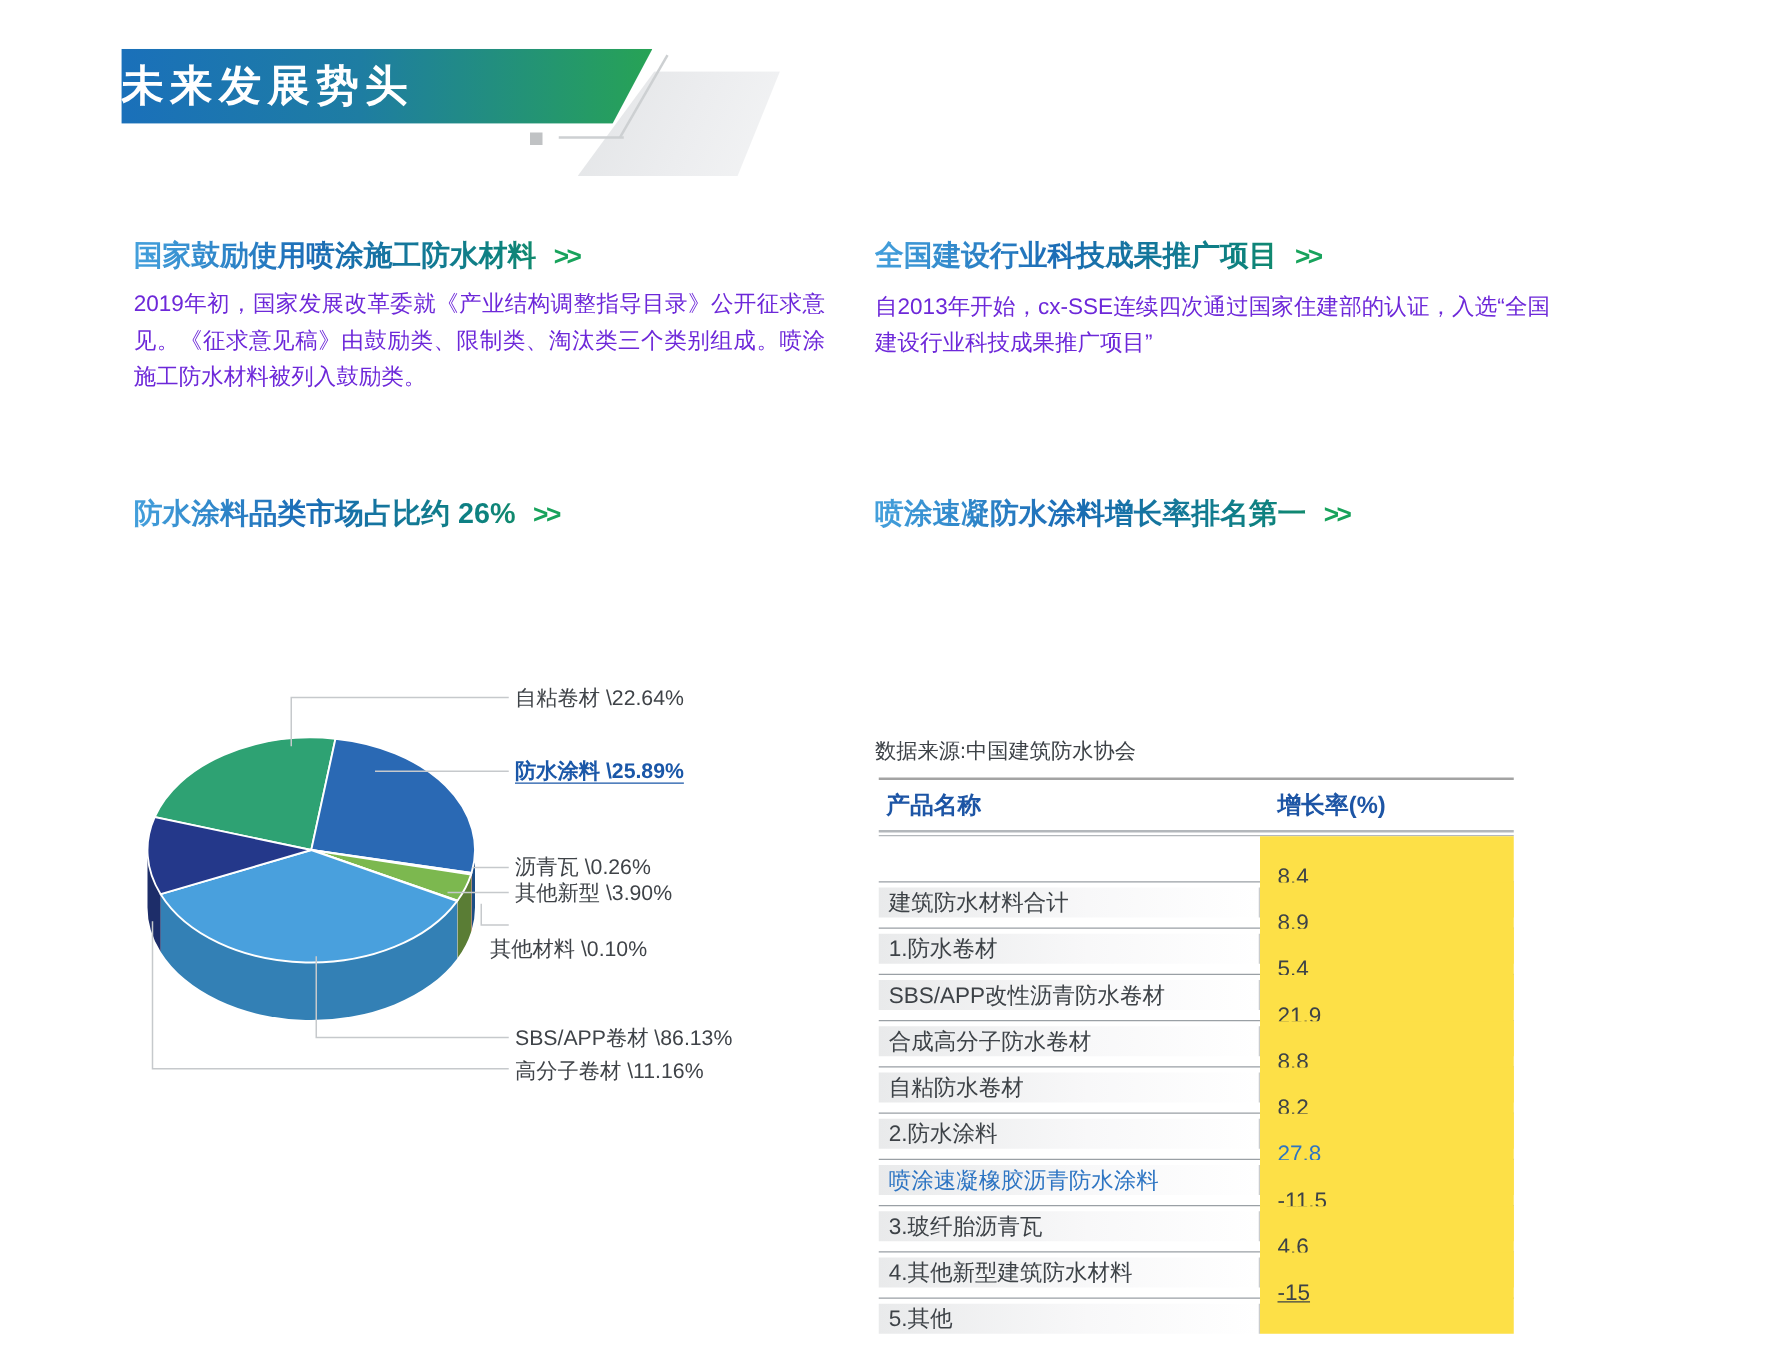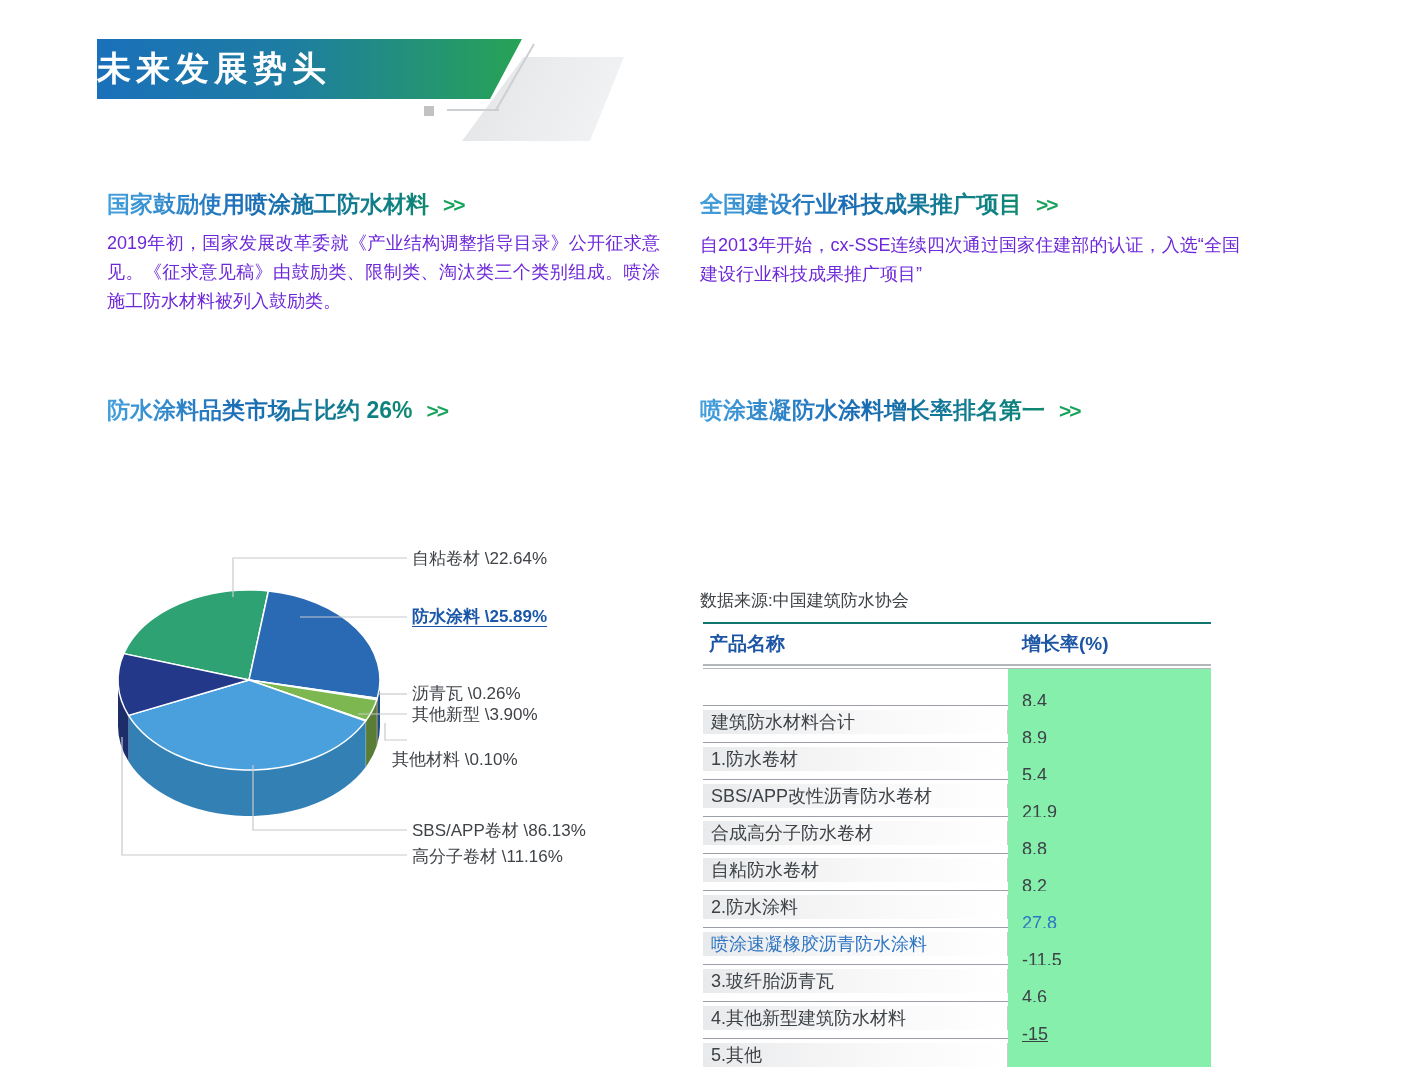--- a/index.html
+++ b/index.html
@@ -30,29 +30,29 @@
 
   
   #pie-svg{position:absolute;left:90px;top:540px;width:330px;height:330px;overflow:visible;}
   .pie-label{position:absolute;font-size:17px;line-height:21px;color:#3f4348;white-space:nowrap;}
   .pie-label.hl{color:#1a57a8;font-weight:800;text-decoration:underline;text-underline-offset:4px;}
 
   
   .src-line{position:absolute;left:700px;top:589px;font-size:17px;color:#3d4247;}
   .g-table{position:absolute;left:703px;top:622px;width:508px;}
   .t-head{display:grid;grid-template-columns:305px 1fr;align-items:center;height:40px;
-    border-top:2px solid #0f766e;border-bottom:2px solid #b3b7bb;}
+    border-top:2px solid #a3a3a3;border-bottom:2px solid #b3b7bb;}
   .t-h1{font-size:19px;font-weight:800;color:#1d55a5;padding-left:6px;}
   .t-h2{font-size:19px;font-weight:800;color:#1d55a5;padding-left:14px;}
   .t-body{border-top:1px solid #b3b7bb;margin-top:2px;}
   .t-row{display:grid;grid-template-columns:305px 1fr;height:36px;border-bottom:1px solid #9aa0a5;}
   .t-c1{display:flex;align-items:center;font-size:18px;color:#3d4247;padding-left:8px;
     background:linear-gradient(90deg,#e9eaeb 0%,#f8f8f9 55%,#ffffff 100%);
     border-right:1px solid #c9ccce;margin-top:41px;}
-  .t-c2{display:flex;align-items:center;font-size:18px;color:#3d4247;padding-left:14px;background:#86efac;text-decoration:underline;}
+  .t-c2{display:flex;align-items:center;font-size:18px;color:#3d4247;padding-left:14px;background:#fde047;text-decoration:underline;}
   .t-row.hl .t-c1,.t-row.hl .t-c2{color:#2e75c3;}
 </style>
 </head>
 <body>
 
 <div class="page">
 
   <div class="banner-shadow"></div>
   <div class="banner-outline-h"></div>
   <div class="banner-outline-d"></div>

